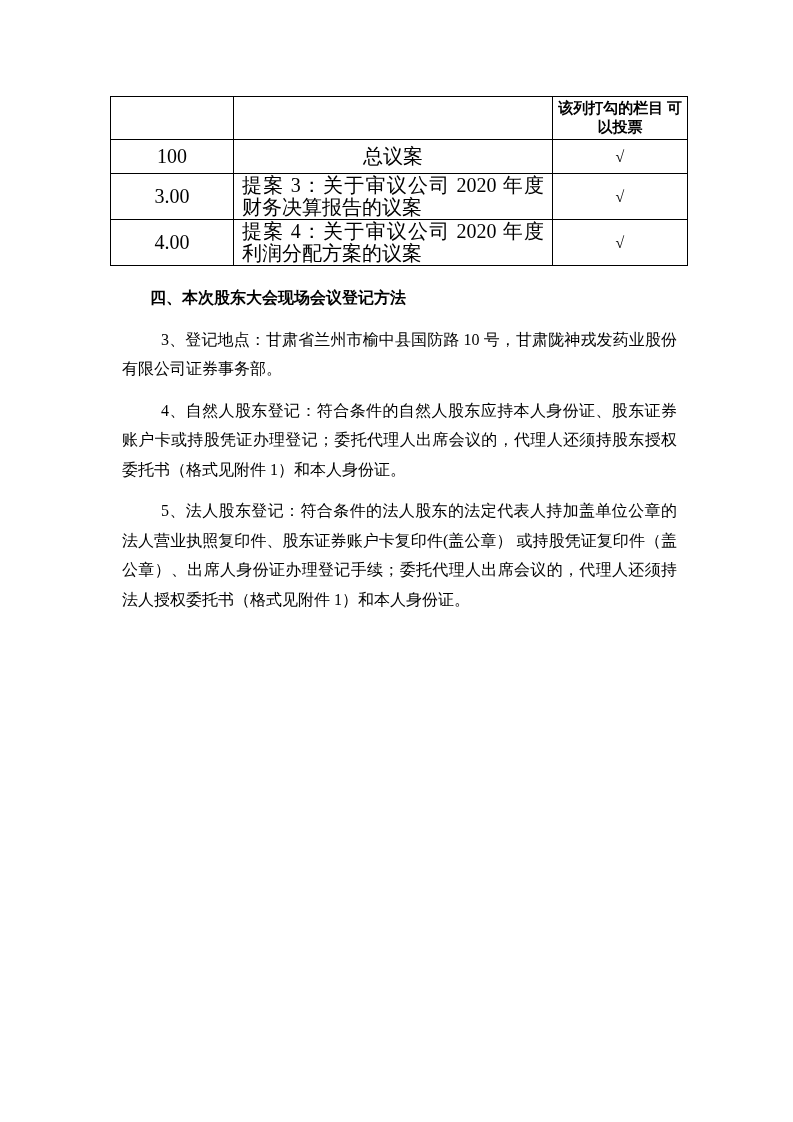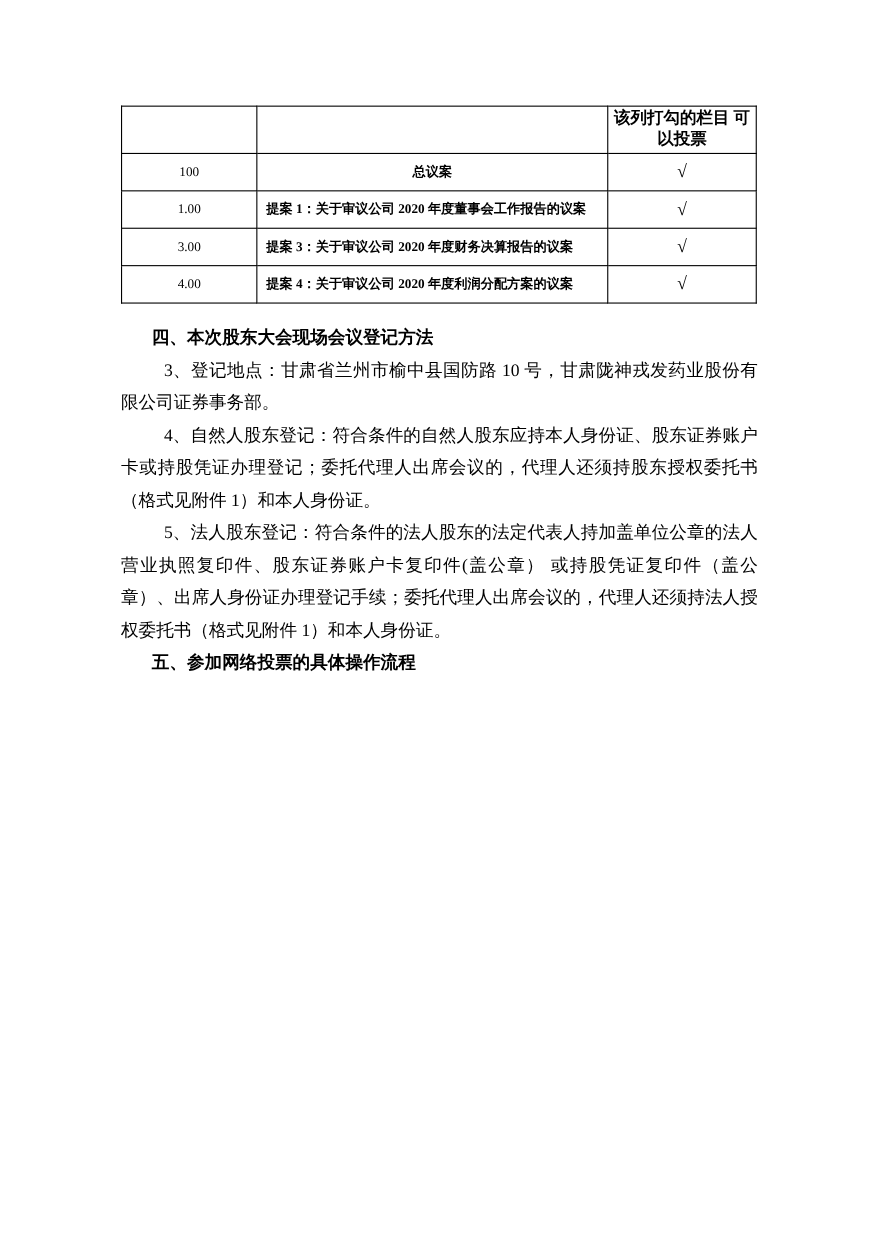--- a/index.html
+++ b/index.html
@@ -36,38 +36,38 @@
   }
   .proposal-table th {
     font-weight: bold;
     font-size: 15px;
     line-height: 19px;
     text-align: center;
     padding: 2px 4px;
     height: 38px;
   }
   .proposal-table td {
-    font-size: 12px;
+    font-size: 20px;
     line-height: 21.5px;
     padding: 1px 8px;
     height: 34px;
   }
   td.cell-code   { text-align: center; }
   td.cell-vote   { text-align: center; font-size: 16px; }
-  td.cell-proposal { text-align: justify; font-weight: bold; }
+  td.cell-proposal { text-align: justify; }
 
   
   .doc-text {
     margin-top: 17px;
     width: 579px;
     font-size: 16px;
     line-height: 29.5px;
   }
   .doc-text p {
-    margin: 0;
+    margin: 12px;
     text-align: justify;
     text-indent: 39px;
   }
   .doc-text p.heading {
     font-weight: bold;
     text-indent: 28px;
   }
 </style>
 </head>
 <body>
@@ -87,38 +87,32 @@
         <th>该列打勾的栏目 可以投票</th>
       </tr>
     </thead>
     <tbody>
         <tr>
       <td class="cell-code">100</td>
       <td class="cell-proposal" style="text-align: center;">总议案</td>
       <td class="cell-vote">√</td>
     </tr>
         <tr>
-      <td class="cell-code">1.00</td>
-      <td class="cell-proposal">提案 1：关于审议公司 2020 年度董事会工作报告的议案</td>
-      <td class="cell-vote">√</td>
-    </tr>
-        <tr>
       <td class="cell-code">3.00</td>
       <td class="cell-proposal">提案 3：关于审议公司 2020 年度财务决算报告的议案</td>
       <td class="cell-vote">√</td>
     </tr>
         <tr>
       <td class="cell-code">4.00</td>
       <td class="cell-proposal">提案 4：关于审议公司 2020 年度利润分配方案的议案</td>
       <td class="cell-vote">√</td>
     </tr>
       </tbody>
   </table>
 
   <div class="doc-text">
       <p class="heading">四、本次股东大会现场会议登记方法</p>
       <p>3、登记地点：甘肃省兰州市榆中县国防路 10 号，甘肃陇神戎发药业股份有限公司证券事务部。</p>
       <p>4、自然人股东登记：符合条件的自然人股东应持本人身份证、股东证券账户卡或持股凭证办理登记；委托代理人出席会议的，代理人还须持股东授权委托书（格式见附件 1）和本人身份证。</p>
       <p>5、法人股东登记：符合条件的法人股东的法定代表人持加盖单位公章的法人营业执照复印件、股东证券账户卡复印件(盖公章） 或持股凭证复印件（盖公章）、出席人身份证办理登记手续；委托代理人出席会议的，代理人还须持法人授权委托书（格式见附件 1）和本人身份证。</p>
-      <p class="heading">五、参加网络投票的具体操作流程</p>
     </div>
 
 </div>
 
 </body></html>

